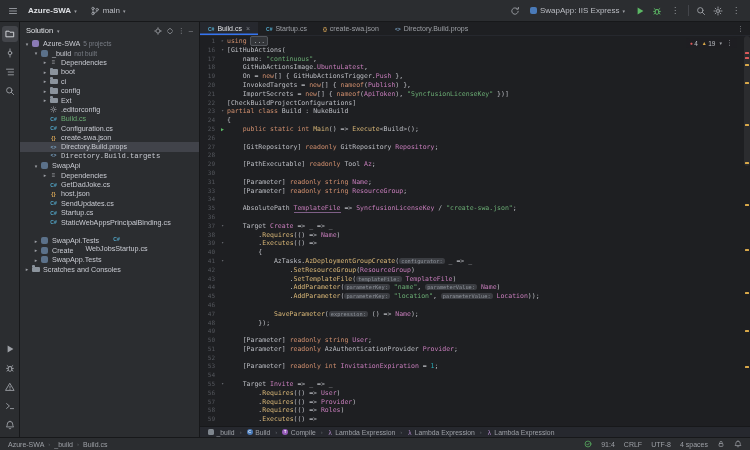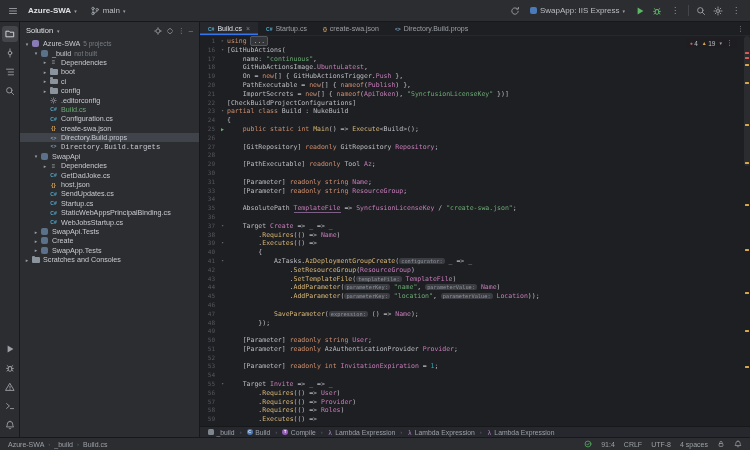--- a/index.html
+++ b/index.html
@@ -296,20 +296,25 @@
             <span class="chev">▸</span>
             <span class="ti ti-folder"></span>
             <span class="tree-label">ci</span>
           </div>
           <div class="tree-row" style="padding-left: 21px;">
             <span class="chev">▸</span>
             <span class="ti ti-folder"></span>
             <span class="tree-label">config</span>
           </div>
           <div class="tree-row" style="padding-left: 21px;">
+            <span class="chev">▸</span>
+            <span class="ti ti-folder"></span>
+            <span class="tree-label">Ext</span>
+          </div>
+          <div class="tree-row" style="padding-left: 21px;">
             <span class="chev"></span>
             <span class="ti ti-config">
               <svg viewBox="0 0 10 10" fill="none" stroke="currentColor" stroke-width="0.9" stroke-linecap="round" stroke-linejoin="round">
                 <circle cx="5" cy="5" r="1.5"></circle>
                 <path d="M5 1v1.3M5 7.7V9M1 5h1.3M7.7 5H9M2.2 2.2l.9.9M6.9 6.9l.9.9M7.8 2.2l-.9.9M3.1 6.9l-.9.9"></path>
               </svg>
             </span>
             <span class="tree-label">.editorconfig</span>
           </div>
           <div class="tree-row" style="padding-left: 21px;">
@@ -365,21 +370,21 @@
           <div class="tree-row" style="padding-left: 21px;">
             <span class="chev"></span>
             <span class="ti ti-cs">C#</span>
             <span class="tree-label">Startup.cs</span>
           </div>
           <div class="tree-row" style="padding-left: 21px;">
             <span class="chev"></span>
             <span class="ti ti-cs">C#</span>
             <span class="tree-label">StaticWebAppsPrincipalBinding.cs</span>
           </div>
-          <div class="tree-row" style="padding-left: 21px;">
+          <div class="tree-row" style="padding-left: 21px; flex-direction: column;">
             <span class="chev"></span>
             <span class="ti ti-cs">C#</span>
             <span class="tree-label">WebJobsStartup.cs</span>
           </div>
           <div class="tree-row" style="padding-left: 12px;">
             <span class="chev">▸</span>
             <span class="ti ti-project"></span>
             <span class="tree-label">SwapApi.Tests</span>
           </div>
           <div class="tree-row" style="padding-left: 12px;">
@@ -421,21 +426,21 @@
           </div>
           <span class="tab-kebab">⋮</span>
         </div>
       <div class="editor">
         <div>
             <div class="code-row"><span class="ln">1</span><span class="fold-col">▸</span><span class="code-text"><span class="tk-k">using </span><span class="tk-fold">...</span></span></div>
             <div class="code-row"><span class="ln">16</span><span class="fold-col">▾</span><span class="code-text"><span class="tk-d">[GitHubActions(</span></span></div>
             <div class="code-row"><span class="ln">17</span><span class="fold-col"></span><span class="code-text"><span class="tk-d">    name: </span><span class="tk-s">"continuous"</span><span class="tk-d">,</span></span></div>
             <div class="code-row"><span class="ln">18</span><span class="fold-col"></span><span class="code-text"><span class="tk-d">    GitHubActionsImage.</span><span class="tk-f">UbuntuLatest</span><span class="tk-d">,</span></span></div>
             <div class="code-row"><span class="ln">19</span><span class="fold-col"></span><span class="code-text"><span class="tk-d">    On = </span><span class="tk-k">new</span><span class="tk-d">[] { GitHubActionsTrigger.</span><span class="tk-f">Push</span><span class="tk-d"> },</span></span></div>
-            <div class="code-row"><span class="ln">20</span><span class="fold-col"></span><span class="code-text"><span class="tk-d">    PathExecutable = </span><span class="tk-k">new</span><span class="tk-d">[] { </span><span class="tk-k">nameof</span><span class="tk-d">(</span><span class="tk-f">Publish</span><span class="tk-d">) },</span></span></div>
+            <div class="code-row"><span class="ln">20</span><span class="fold-col"></span><span class="code-text"><span class="tk-d">    InvokedTargets = </span><span class="tk-k">new</span><span class="tk-d">[] { </span><span class="tk-k">nameof</span><span class="tk-d">(</span><span class="tk-f">Publish</span><span class="tk-d">) },</span></span></div>
             <div class="code-row"><span class="ln">21</span><span class="fold-col"></span><span class="code-text"><span class="tk-d">    ImportSecrets = </span><span class="tk-k">new</span><span class="tk-d">[] { </span><span class="tk-k">nameof</span><span class="tk-d">(</span><span class="tk-f">ApiToken</span><span class="tk-d">), </span><span class="tk-s">"SyncfusionLicenseKey"</span><span class="tk-d"> })]</span></span></div>
             <div class="code-row"><span class="ln">22</span><span class="fold-col"></span><span class="code-text"><span class="tk-d">[CheckBuildProjectConfigurations]</span></span></div>
             <div class="code-row"><span class="ln">23</span><span class="fold-col">▾</span><span class="code-text"><span class="tk-k">partial</span><span class="tk-d"> </span><span class="tk-k">class</span><span class="tk-d"> Build : NukeBuild</span></span></div>
             <div class="code-row"><span class="ln">24</span><span class="fold-col"></span><span class="code-text"><span class="tk-d">{</span></span></div>
             <div class="code-row"><span class="ln">25</span><span class="fold-col"><span class="run-arrow">▶</span></span><span class="code-text"><span class="tk-d">    </span><span class="tk-k">public</span><span class="tk-d"> </span><span class="tk-k">static</span><span class="tk-d"> </span><span class="tk-k">int</span><span class="tk-d"> </span><span class="tk-m">Main</span><span class="tk-d">() =&gt; </span><span class="tk-m">Execute</span><span class="tk-d">&lt;Build&gt;();</span></span></div>
             <div class="code-row"><span class="ln">26</span><span class="fold-col"></span><span class="code-text"></span></div>
             <div class="code-row"><span class="ln">27</span><span class="fold-col"></span><span class="code-text"><span class="tk-d">    [GitRepository] </span><span class="tk-k">readonly</span><span class="tk-d"> GitRepository </span><span class="tk-f">Repository</span><span class="tk-d">;</span></span></div>
             <div class="code-row"><span class="ln">28</span><span class="fold-col"></span><span class="code-text"></span></div>
             <div class="code-row"><span class="ln">29</span><span class="fold-col"></span><span class="code-text"><span class="tk-d">    [PathExecutable] </span><span class="tk-k">readonly</span><span class="tk-d"> Tool </span><span class="tk-f">Az</span><span class="tk-d">;</span></span></div>
             <div class="code-row"><span class="ln">30</span><span class="fold-col"></span><span class="code-text"></span></div>

